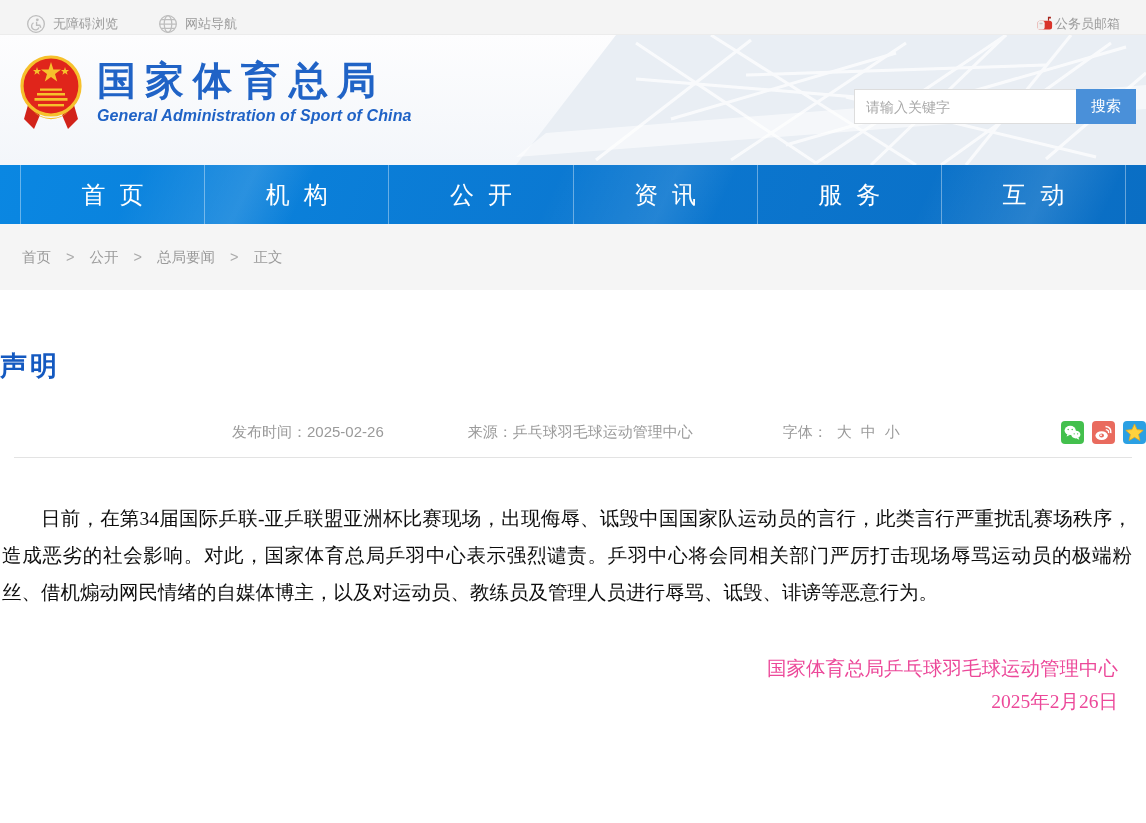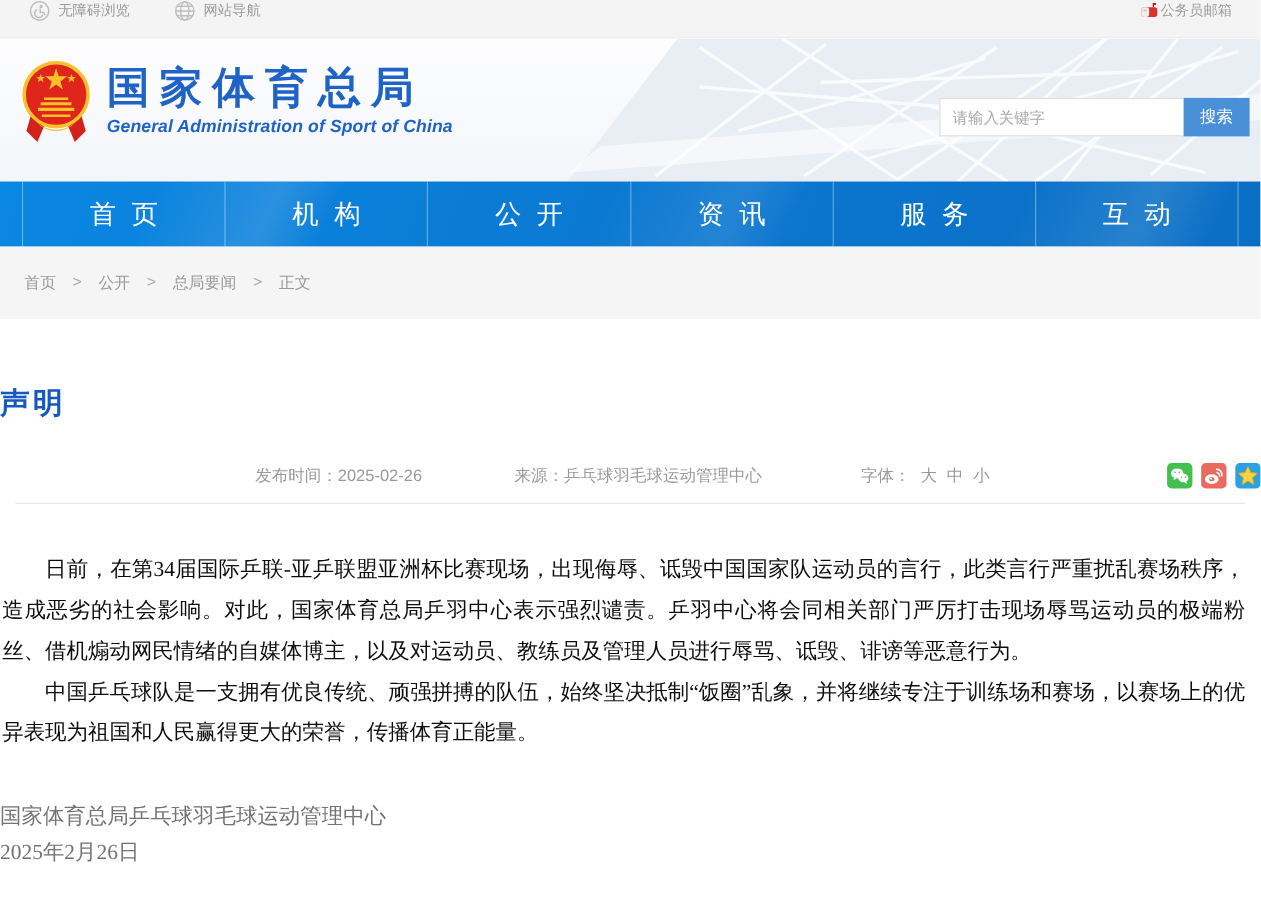--- a/index.html
+++ b/index.html
@@ -5,21 +5,21 @@
   * { box-sizing: border-box; }
   html,body { margin:0; padding:0; }
   body {
     width:1146px; height:823px; overflow:hidden; position:relative;
     background:#ffffff; font-family:"Liberation Sans", sans-serif;
   }
 
   
   .topbar {
     height:35px; background:#f4f4f4; border-bottom:1px solid #ececec;
-    display:flex; align-items:flex-start; padding:0 26px;
+    display:flex; align-items:flex-end; padding:0 26px;
     color:#9b9b9b; font-size:13px;
   }
   .topbar-item { display:flex; align-items:center; gap:7px; cursor:pointer; margin-right:40px; }
   .topbar-right { margin-left:auto; display:flex; align-items:center; gap:0; cursor:pointer; }
   .ticon { width:20px; height:20px; display:inline-block; }
 
   
   .header { height:130px; position:relative; background:linear-gradient(180deg,#fdfdfe 0%,#f3f6fa 100%); overflow:hidden; }
   .nest { position:absolute; right:0; top:0; width:660px; height:130px; pointer-events:none; }
   .logo { position:absolute; left:20px; top:18px; display:flex; align-items:center; gap:15px; cursor:pointer;justify-content:space-between; }
@@ -82,22 +82,22 @@
   .share-btn svg { width:23px; height:23px; display:block; }
   .divider { border:none; border-top:1px solid #e3e3e3; margin:11px 14px 0 14px; }
 
   .article-body {
     padding:42px 14px 0 2px; font-family:"Liberation Serif", serif;
     font-size:19.5px; line-height:37px; color:#0d0d0d; text-align:justify;
   }
   .article-body p { margin:0; text-indent:2em; }
 
   .signature {
-    margin-top:48px; padding-right:28px; text-align:left;
-    font-family:"Liberation Serif", serif; font-size:19.5px; color:#737373; line-height:20px;
+    margin-top:48px; padding-right:28px; text-align:right;
+    font-family:"Liberation Serif", serif; font-size:19.5px; color:#ec4899; line-height:20px;
   }
   .signature .sig-date { margin-top:13px; }
 </style>
 </head>
 <body>
 
 <div class="topbar">
   <div class="topbar-item">
     <span class="ticon">
       <svg viewBox="0 0 24 24">
@@ -240,20 +240,19 @@
             <polygon points="11.5,3 14,8.6 20.2,9.3 15.6,13.4 16.9,19.5 11.5,16.3 6.1,19.5 7.4,13.4 2.8,9.3 9,8.6" fill="#ffd23e" stroke="#e3a81c" stroke-width="0.8"></polygon>
           </svg>
       </span>
     </span>
   </div>
 
   <hr class="divider">
 
   <div class="article-body">
     <p>日前，在第34届国际乒联-亚乒联盟亚洲杯比赛现场，出现侮辱、诋毁中国国家队运动员的言行，此类言行严重扰乱赛场秩序，造成恶劣的社会影响。对此，国家体育总局乒羽中心表示强烈谴责。乒羽中心将会同相关部门严厉打击现场辱骂运动员的极端粉丝、借机煽动网民情绪的自媒体博主，以及对运动员、教练员及管理人员进行辱骂、诋毁、诽谤等恶意行为。</p>
-    <p>中国乒乓球队是一支拥有优良传统、顽强拼搏的队伍，始终坚决抵制“饭圈”乱象，并将继续专注于训练场和赛场，以赛场上的优异表现为祖国和人民赢得更大的荣誉，传播体育正能量。</p>
   </div>
 
   <div class="signature">
     <div>国家体育总局乒乓球羽毛球运动管理中心</div>
     <div class="sig-date">2025年2月26日</div>
   </div>
 </div>
 
 </body></html>

